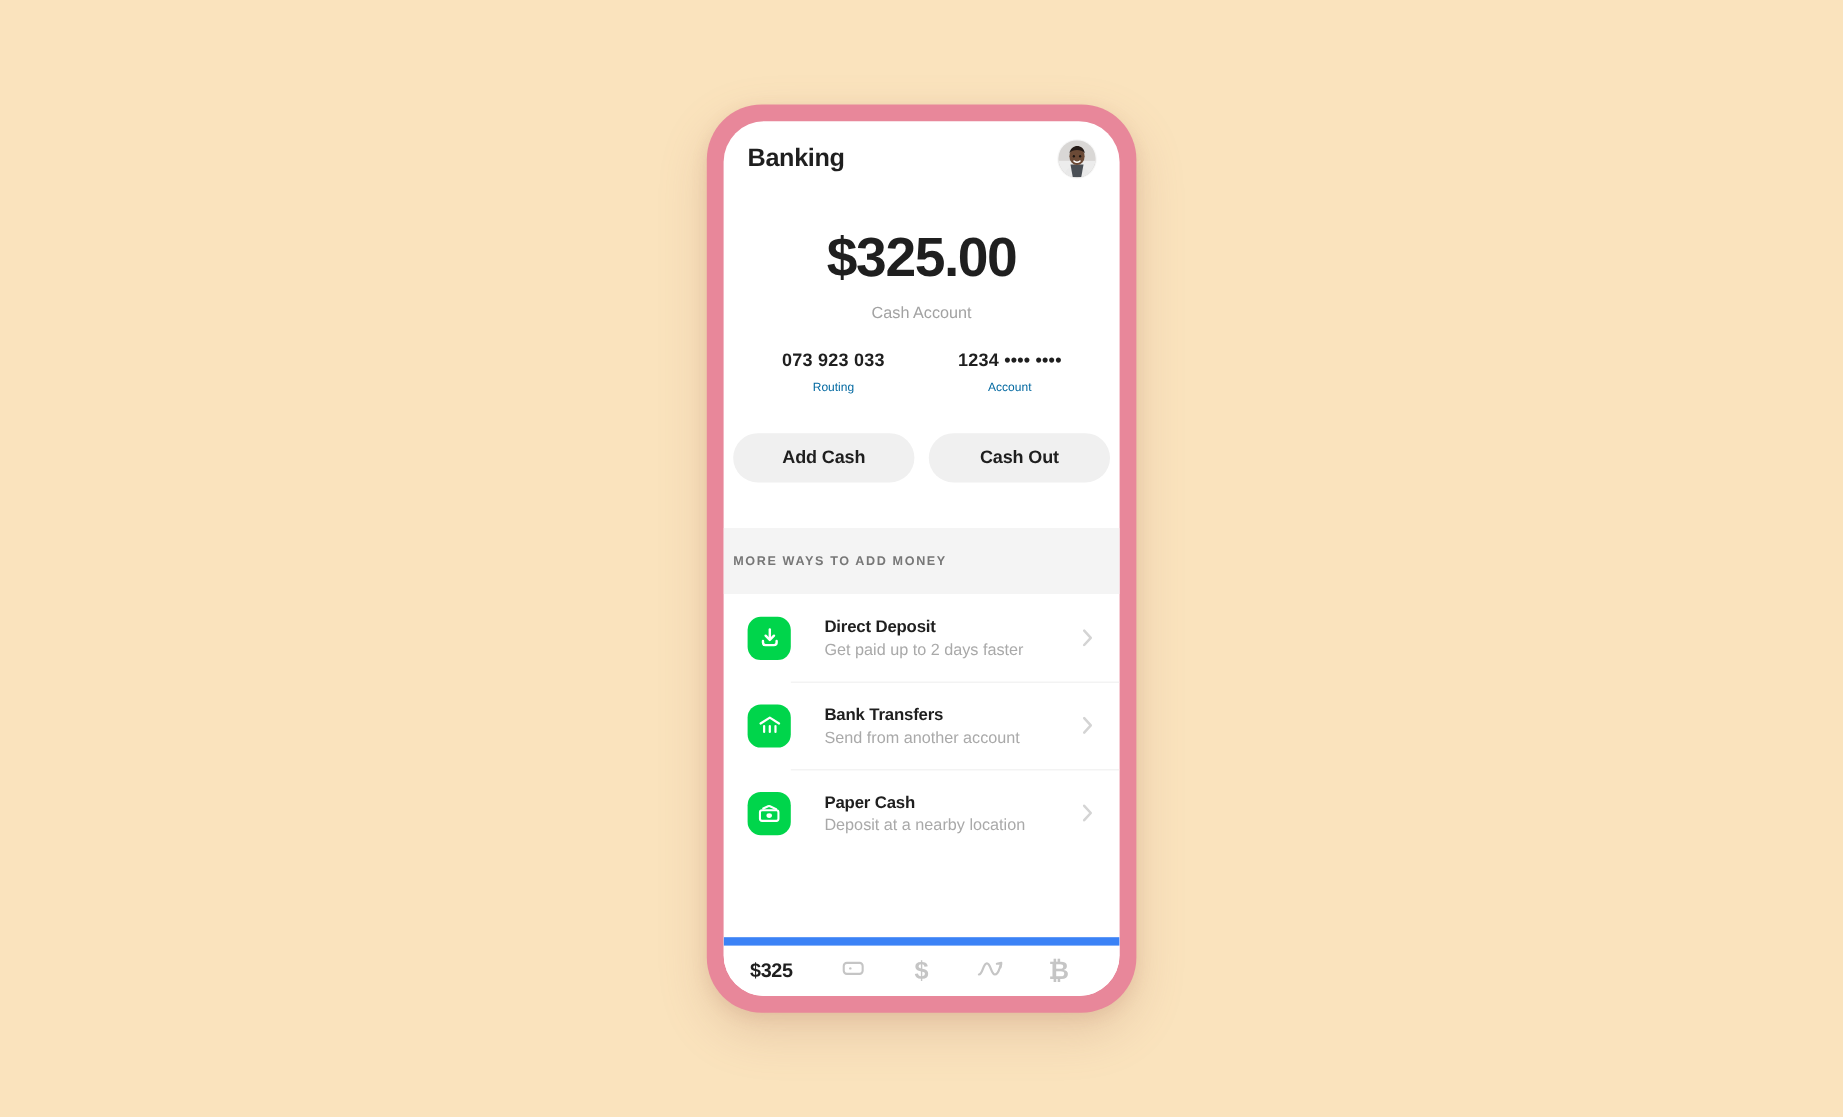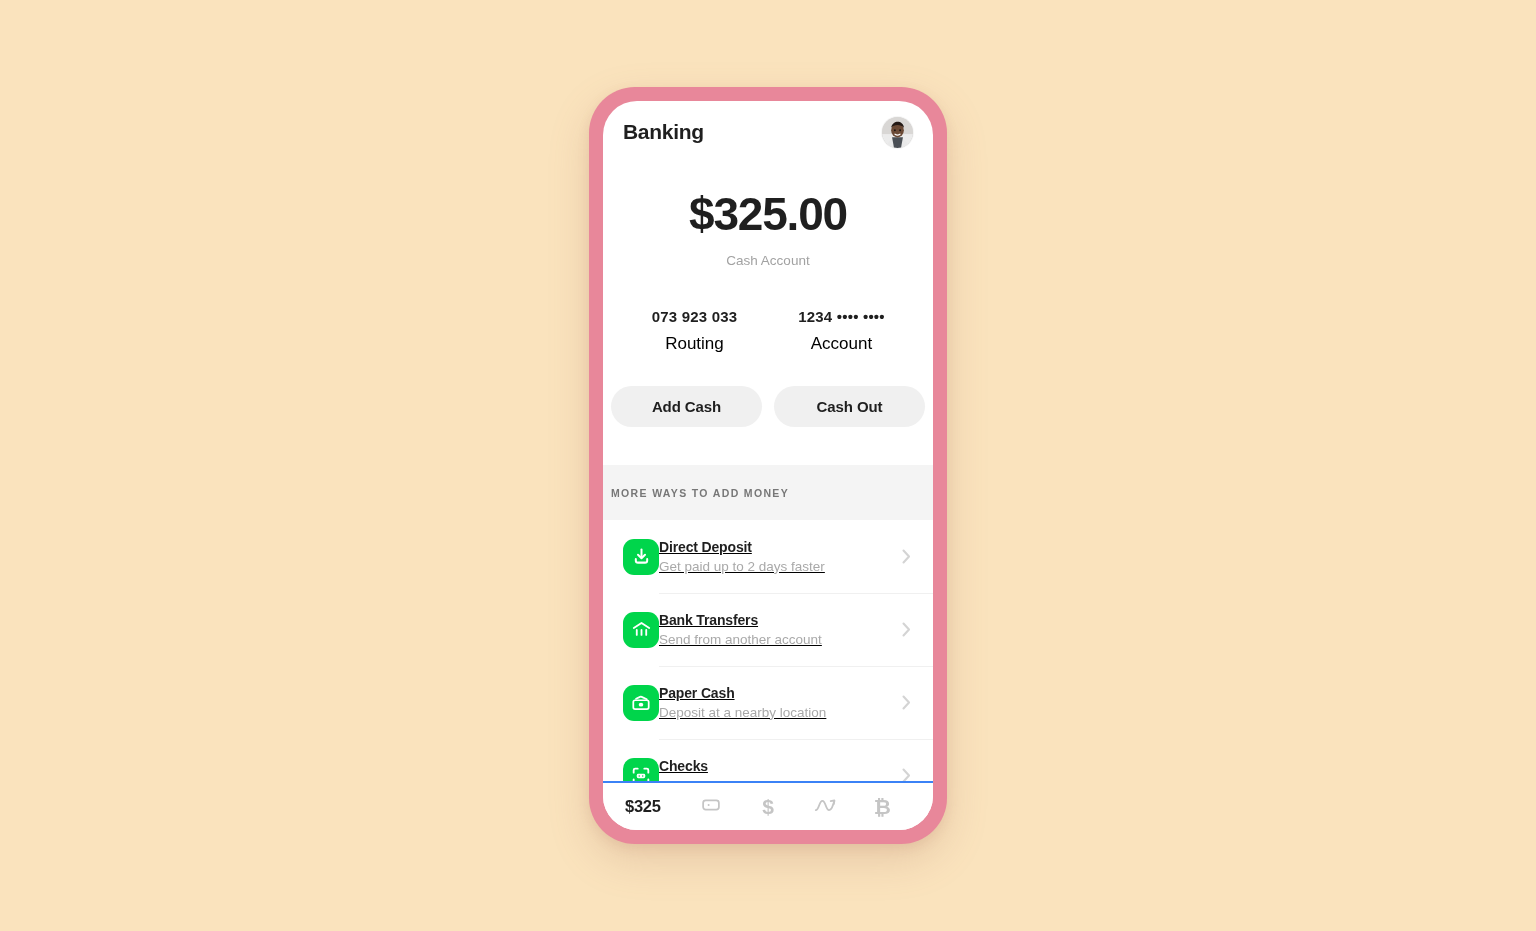--- a/index.html
+++ b/index.html
@@ -94,41 +94,41 @@
   .balance-caption {
     margin-top: 16px;
     font-size: 13.5px;
     color: #a2a2a2;
   }
 
   
   .acct-row {
     flex: 0 0 auto;
     display: flex;
-    margin-top: 40px;
+    margin-top: 24px;
     padding: 0 18px;
   }
 
   .acct-col {
     flex: 1 1 50%;
     text-align: center;
   }
 
   .acct-value {
     font-size: 15px;
     font-weight: bold;
     color: #1f1f1f;
     letter-spacing: 0.2px;
     white-space: nowrap;
   }
 
   .acct-label {
     margin-top: 9px;
-    font-size: 17px;
-    color: #000000;
+    font-size: 10px;
+    color: #0369a1;
   }
 
   
   .actions {
     flex: 0 0 auto;
     display: flex;
     gap: 12px;
     padding: 0 8px;
     margin-top: 32px;
   }
@@ -199,22 +199,21 @@
     background: #00d54b;
     display: flex;
     align-items: center;
     justify-content: center;
   }
   .way-icon svg { display: block; }
 
   .way-text {
     flex: 1 1 auto;
     min-width: 0;
-    padding-left: 0;
-    text-decoration: underline;
+    padding-left: 28px;
   }
 
   .way-title {
     font-size: 14px;
     font-weight: bold;
     color: #1f1f1f;
     letter-spacing: -0.15px;
     line-height: 1.45;
   }
 
@@ -238,21 +237,21 @@
   .tab-bar {
     position: absolute;
     left: 0;
     right: 0;
     bottom: 0;
     height: 49px;
     background: #ffffff;
     display: flex;
     align-items: center;
     padding: 0 22px;
-    border-top: 2px solid #3b82f6;
+    border-top: 7px solid #3b82f6;
   }
 
   .tab-item {
     flex: 1 1 20%;
     display: flex;
     align-items: center;
     justify-content: center;
     color: #c2c2c2;
     cursor: pointer;
     height: 100%;
@@ -382,42 +381,20 @@
             <div class="way-title">Paper Cash</div>
             <div class="way-sub">Deposit at a nearby location</div>
           </div>
           <div class="way-chevron">
             <svg width="9" height="15" viewBox="0 0 9 15" fill="none" stroke="currentColor" stroke-width="2.1" stroke-linecap="round" stroke-linejoin="round">
                 <path d="M1.5 1.5L7 7.5l-5.5 6"></path>
               </svg>
           </div>
         </div>
 
-        <div class="way-row">
-          <div class="way-icon">
-            <svg width="22" height="22" viewBox="0 0 24 24" fill="none" stroke="#ffffff" stroke-width="2" stroke-linecap="round" stroke-linejoin="round">
-              <path d="M4 8.4V5.6A1.6 1.6 0 0 1 5.6 4h2.8"></path>
-              <path d="M15.6 4h2.8A1.6 1.6 0 0 1 20 5.6v2.8"></path>
-              <path d="M20 15.6v2.8a1.6 1.6 0 0 1-1.6 1.6h-2.8"></path>
-              <path d="M8.4 20H5.6A1.6 1.6 0 0 1 4 18.4v-2.8"></path>
-              <rect x="7.4" y="9.6" width="9.2" height="4.8" rx="1.6" fill="#ffffff" stroke="none"></rect>
-              <circle cx="10.1" cy="12" r="0.85" fill="#00d54b" stroke="none"></circle>
-              <circle cx="13.9" cy="12" r="0.85" fill="#00d54b" stroke="none"></circle>
-            </svg>
-          </div>
-          <div class="way-text">
-            <div class="way-title">Checks</div>
-            <div class="way-sub">Scan with your phone</div>
-          </div>
-          <div class="way-chevron">
-            <svg width="9" height="15" viewBox="0 0 9 15" fill="none" stroke="currentColor" stroke-width="2.1" stroke-linecap="round" stroke-linejoin="round">
-                <path d="M1.5 1.5L7 7.5l-5.5 6"></path>
-              </svg>
-          </div>
-        </div>
 
       </div>
 
       <div class="tab-bar">
         <div class="tab-item is-balance">$325</div>
 
         <div class="tab-item">
           <span>
             <svg width="22" height="22" viewBox="0 0 24 24" fill="none" stroke="#c5c5c5" stroke-width="1.9" stroke-linecap="round" stroke-linejoin="round">
               <rect x="3.4" y="7" width="17.2" height="10" rx="2.8"></rect>

